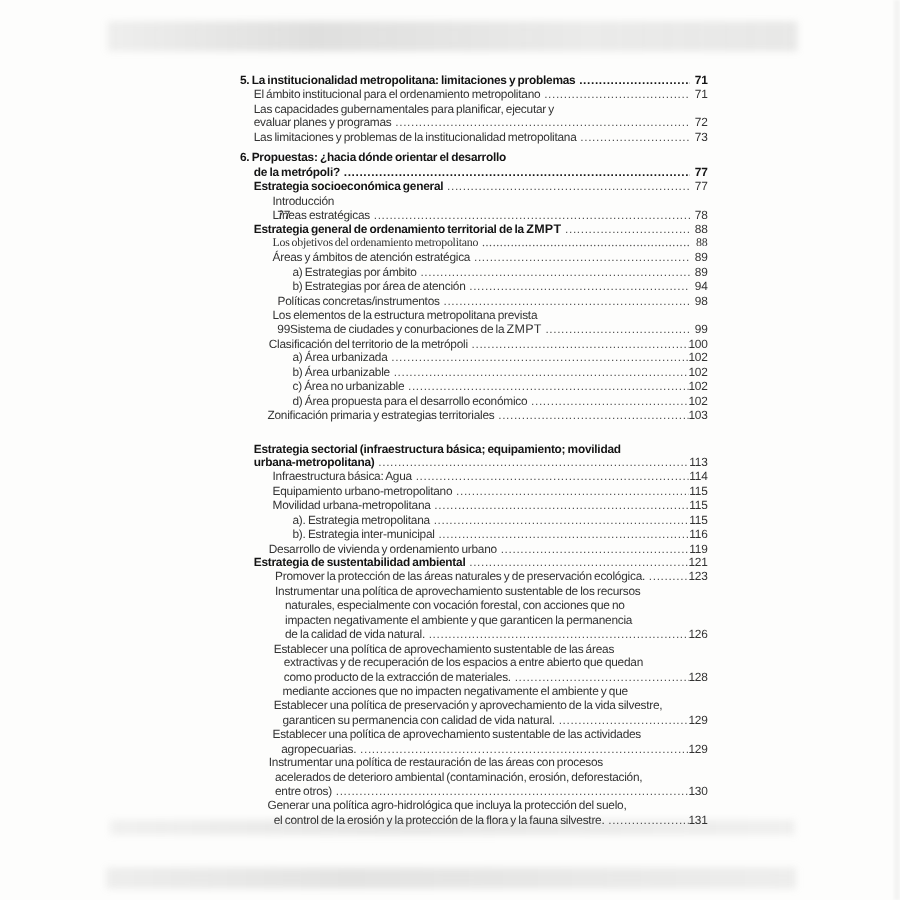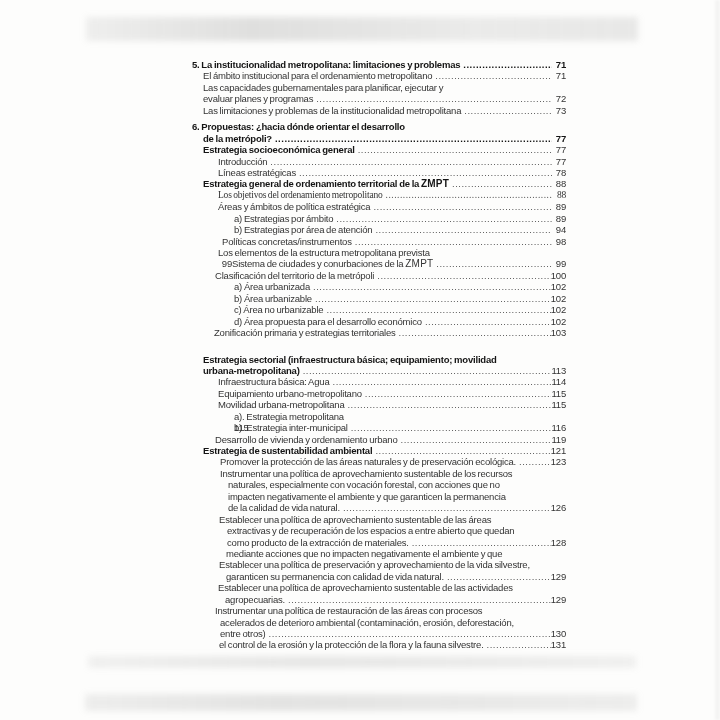--- a/index.html
+++ b/index.html
@@ -78,42 +78,42 @@
     <div class="row ch" style="padding-left: 11px;">
       <span class="t">de la metrópoli?</span>
       <span class="dots">......................................................................................................................................................</span>
       <span class="pg">77</span>
     </div>
     <div class="row h" style="padding-left: 11px;">
       <span class="t">Estrategia socioeconómica general</span>
       <span class="dots">......................................................................................................................................................</span>
       <span class="pg">77</span>
     </div>
-    <div class="row" style="padding-left: 26px;">
+    <div class="row" style="padding-left: 26px; flex-direction: column;">
       <span class="t">Introducción</span>
       <span class="dots">......................................................................................................................................................</span>
       <span class="pg">77</span>
     </div>
     <div class="row" style="padding-left: 26px;">
       <span class="t">Líneas estratégicas</span>
       <span class="dots">......................................................................................................................................................</span>
       <span class="pg">78</span>
     </div>
     <div class="row h" style="padding-left: 11px;">
       <span class="t">Estrategia general de ordenamiento territorial de la <span class="sc">ZMPT</span></span>
       <span class="dots">......................................................................................................................................................</span>
       <span class="pg">88</span>
     </div>
     <div class="row" style="padding-left: 26px; font-family: Liberation Serif, serif;">
       <span class="t">Los objetivos del ordenamiento metropolitano</span>
       <span class="dots">......................................................................................................................................................</span>
       <span class="pg">88</span>
     </div>
     <div class="row" style="padding-left: 26px;">
-      <span class="t">Áreas y ámbitos de política estratégica</span>
+      <span class="t">Áreas y ámbitos de atención estratégica</span>
       <span class="dots">......................................................................................................................................................</span>
       <span class="pg">89</span>
     </div>
     <div class="row" style="padding-left: 42px;">
       <span class="t">a) Estrategias por ámbito</span>
       <span class="dots">......................................................................................................................................................</span>
       <span class="pg">89</span>
     </div>
     <div class="row" style="padding-left: 42px;">
       <span class="t">b) Estrategias por área de atención</span>
@@ -181,21 +181,21 @@
     <div class="row" style="padding-left: 26px;">
       <span class="t">Equipamiento urbano-metropolitano</span>
       <span class="dots">......................................................................................................................................................</span>
       <span class="pg">115</span>
     </div>
     <div class="row" style="padding-left: 26px;">
       <span class="t">Movilidad urbana-metropolitana</span>
       <span class="dots">......................................................................................................................................................</span>
       <span class="pg">115</span>
     </div>
-    <div class="row" style="padding-left: 42px; flex-direction: column;">
+    <div class="row" style="padding-left: 42px;">
       <span class="t">a). Estrategia metropolitana</span>
       <span class="dots">......................................................................................................................................................</span>
       <span class="pg">115</span>
     </div>
     <div class="row" style="padding-left: 42px;">
       <span class="t">b). Estrategia inter-municipal</span>
       <span class="dots">......................................................................................................................................................</span>
       <span class="pg">116</span>
     </div>
     <div class="row" style="padding-left: 23px;">
@@ -261,18 +261,21 @@
       <span class="t">Instrumentar una política de restauración de las áreas con procesos</span>
     </div>
     <div class="row" style="padding-left: 28px;">
       <span class="t">acelerados de deterioro ambiental (contaminación, erosión, deforestación,</span>
     </div>
     <div class="row" style="padding-left: 28px;">
       <span class="t">entre otros)</span>
       <span class="dots">......................................................................................................................................................</span>
       <span class="pg">130</span>
     </div>
+    <div class="row" style="padding-left: 22px;">
+      <span class="t">Generar una política agro-hidrológica que incluya la protección del suelo,</span>
+    </div>
     <div class="row" style="padding-left: 27px;">
       <span class="t">el control de la erosión y la protección de la flora y la fauna silvestre.</span>
       <span class="dots">......................................................................................................................................................</span>
       <span class="pg">131</span>
     </div>
   </div>
 
 </body></html>

